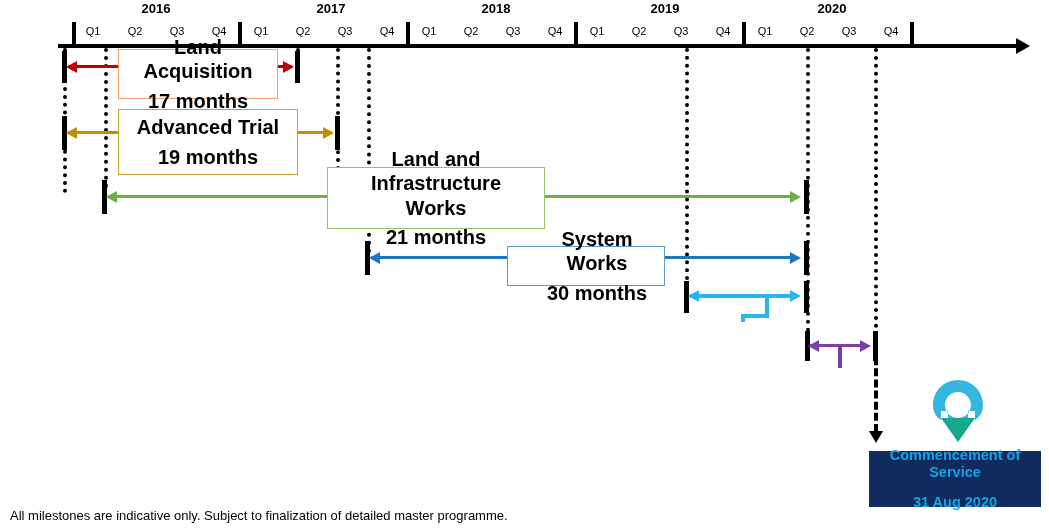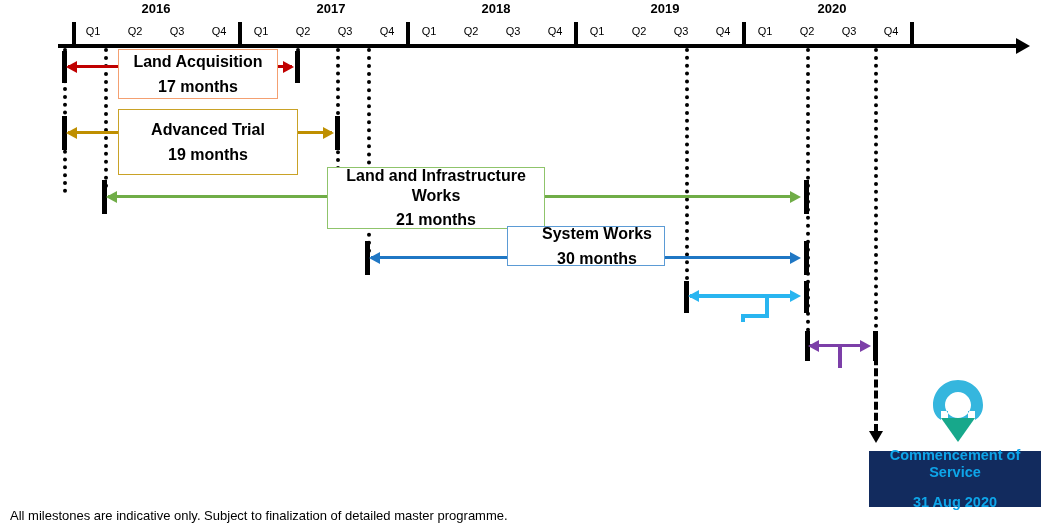--- a/index.html
+++ b/index.html
@@ -83,21 +83,21 @@
   .task-box{
     position:absolute;
     box-sizing:border-box;
     background:#ffffff;
     border:1.6px solid #888;
     display:flex;
     flex-direction:column;
     align-items:center;
     justify-content:center;
     text-align:center;
-    font-size:16px;
+    font-size:20px;
     font-weight:bold;
     line-height:1.22;
     padding:3px 6px;
     z-index:6;
   }
   .task-box .tname{display:block;}
   .task-box .tdur{display:block;margin-top:5px;}
 
   
   .bar-line{
@@ -266,21 +266,21 @@
   <div class="arrow-head arrow-right" style="left:790px;top:191px;border-left-color:#70AD47;"></div>
   <div class="task-box" style="left:327px;top:167px;width:218px;height:62px;border-color:#8FC46B;">
     <span class="tname">Land and Infrastructure</span>
     <span class="tname">Works</span>
     <span class="tdur">21 months</span>
   </div>
 
   <div class="bar-line" style="left:371px;top:256px;width:423px;background:#1F77C4;"></div>
   <div class="arrow-head arrow-left" style="left:369px;top:252px;border-right-color:#1F77C4;"></div>
   <div class="arrow-head arrow-right" style="left:790px;top:252px;border-left-color:#1F77C4;"></div>
-  <div class="task-box" style="left:507px;top:226px;width:158px;height:40px;border-color:#5B9BD5;padding-left:28px;">
+  <div class="task-box" style="left:507px;top:246px;width:158px;height:40px;border-color:#5B9BD5;padding-left:28px;">
     <span class="tname">System Works</span>
     <span class="tdur">30 months</span>
   </div>
 
   <div class="bar-line" style="left:690px;top:294px;width:106px;height:4px;background:#29B5F0;"></div>
   <div class="arrow-head arrow-left" style="left:688px;top:290px;border-right-color:#29B5F0;"></div>
   <div class="arrow-head arrow-right" style="left:790px;top:290px;border-left-color:#29B5F0;"></div>
 
   <div class="elbow-v" style="left:765px;top:296px;height:22px;background:#29B5F0;"></div>
   <div class="elbow-h" style="left:741px;top:314px;width:28px;background:#29B5F0;"></div>

